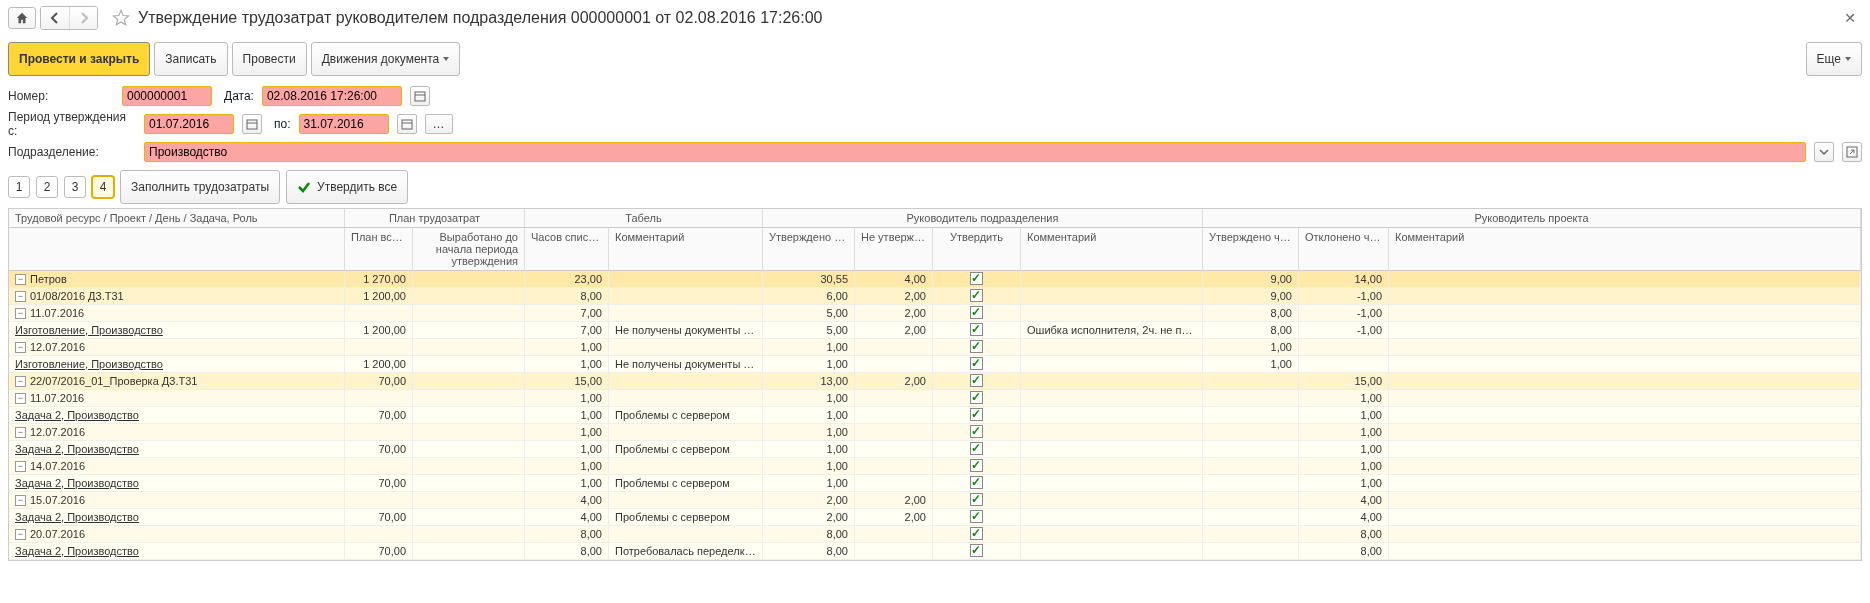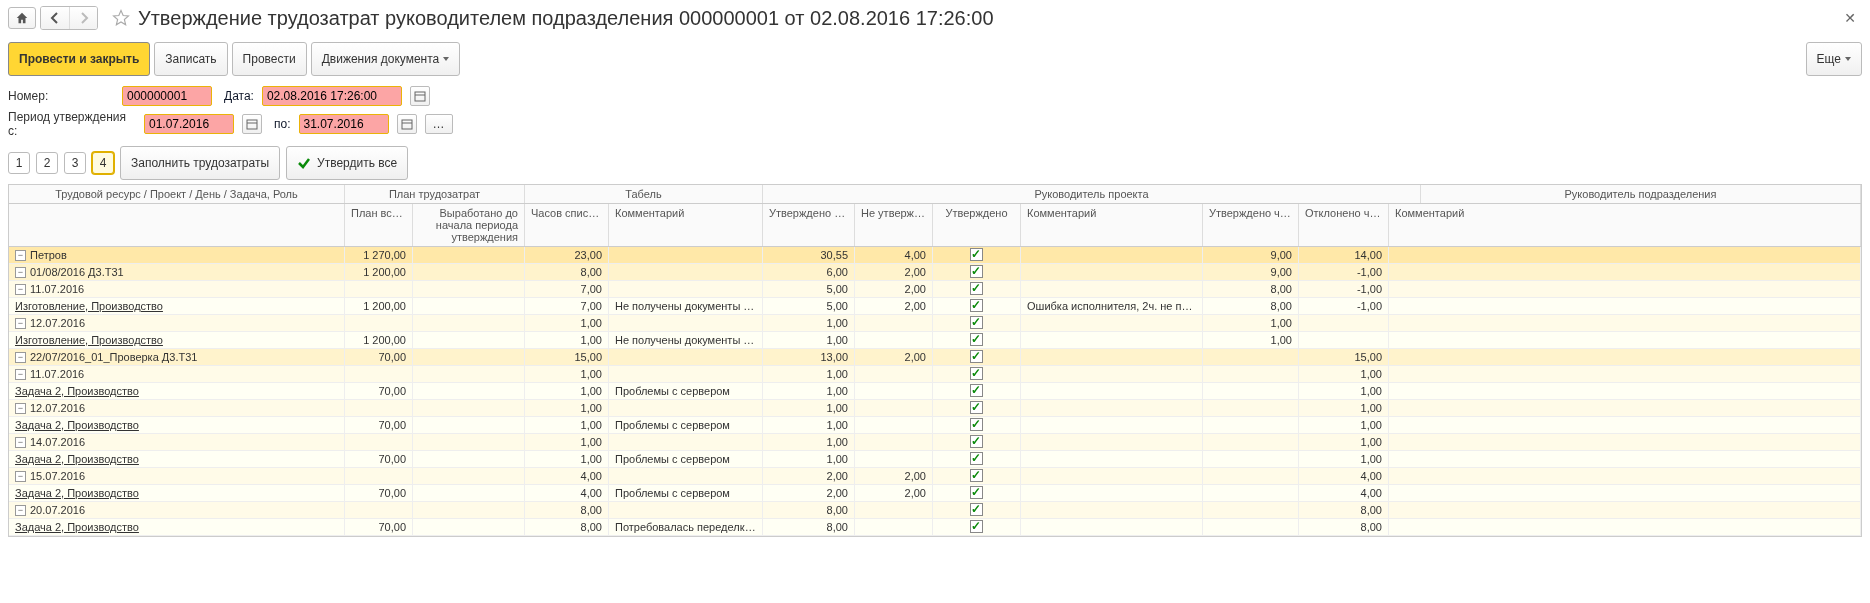--- a/index.html
+++ b/index.html
@@ -6,21 +6,21 @@
   html, body { margin: 0; padding: 0; font-family: Arial, sans-serif; font-size: 12px; color: #333; background: #fff; }
   .window { width: 1870px; }
 
   
   .titlebar { display: flex; align-items: center; padding: 6px 8px 10px 8px; }
   .nav-btn { display: inline-flex; align-items: center; justify-content: center; width: 28px; height: 22px; border: 1px solid #bbb; border-radius: 3px; background: linear-gradient(#fff,#f2f2f2); margin-right: 4px; cursor: pointer; }
   .nav-group { display: inline-flex; border: 1px solid #bbb; border-radius: 3px; overflow: hidden; margin-right: 8px; }
   .nav-group .nav-half { width: 28px; height: 22px; display: inline-flex; align-items: center; justify-content: center; background: linear-gradient(#fff,#f2f2f2); cursor: pointer; }
   .nav-group .nav-half + .nav-half { border-left: 1px solid #ddd; }
   .star { width: 22px; height: 22px; display: inline-flex; align-items: center; justify-content: center; margin: 0 6px 0 4px; color: #999; }
-  .title { font-size: 20px; font-weight: normal; color: #333; }
+  .title { font-size: 16px; font-weight: normal; color: #333; }
   .close-x { margin-left: auto; font-size: 14px; color: #666; cursor: pointer; padding: 0 6px; }
 
   
   .toolbar { display: flex; align-items: center; padding: 2px 8px 8px 8px; gap: 4px; }
   .btn { display: inline-flex; align-items: center; height: 22px; padding: 16px 10px; border: 1px solid #bbb; border-radius: 3px; background: linear-gradient(#fff,#f0f0f0); cursor: pointer; font-size: 12px; }
   .btn-primary { background: #ffd633; border-color: #888; font-weight: bold; }
   .dropdown-caret::after { content: ""; display: inline-block; margin-left: 4px; border-top: 4px solid #666; border-left: 3px solid transparent; border-right: 3px solid transparent; }
   .spacer { flex: 1; }
 
   
@@ -147,53 +147,68 @@
   <input class="text w90" value="31.07.2016" style="">
   <div class="icon-btn">
     <svg width="12" height="12" viewBox="0 0 12 12">
           <rect x="1" y="2" width="10" height="9" fill="none" stroke="#666"></rect>
           <line x1="1" y1="5" x2="11" y2="5" stroke="#666"></line>
         </svg>
   </div>
   <div class="icon-btn" style="width:28px">…</div>
 </div>
 
+<div class="field-row">
+  <div class="label" style="width:130px">Подразделение:</div>
+  <input class="text dept-input" value="Производство" style="">
+  <div class="icon-btn">
+    <svg width="10" height="10" viewBox="0 0 10 10">
+          <path d="M1 3 L5 7 L9 3" stroke="#666" fill="none" stroke-width="1.5"></path>
+        </svg>
+  </div>
+  <div class="icon-btn">
+    <svg width="12" height="12" viewBox="0 0 12 12">
+          <rect x="1" y="1" width="10" height="10" fill="none" stroke="#666"></rect>
+          <path d="M4 8 L8 4 M5 4 L8 4 L8 7" stroke="#666" fill="none"></path>
+        </svg>
+  </div>
+</div>
 
 <div class="sub-toolbar">
   <div class="tabbtn">1</div>
   <div class="tabbtn">2</div>
   <div class="tabbtn">3</div>
   <div class="tabbtn active">4</div>
   <div class="btn">Заполнить трудозатраты</div>
   <div class="btn">
     <svg width="14" height="14" viewBox="0 0 14 14" style="margin-right:6px">
           <path d="M2 7 L6 11 L12 3" stroke="#0a8a0a" stroke-width="2.5" fill="none"></path>
         </svg>
     <span>Утвердить все</span>
   </div>
 </div>
 
 <div class="grid">
   <div class="ghead">
     <div class="gh-row groups">
-      <div class="cell c-tree" style="text-align:center">Трудовой ресурс / Проект / День / Задача, Роль</div>
+      <div class="cell c-tree" style="text-align:left">Трудовой ресурс / Проект / День / Задача, Роль</div>
       <div class="cell group-plan">План трудозатрат</div>
       <div class="cell group-tab">Табель</div>
+      <div class="cell group-rp">Руководитель подразделения</div>
       <div class="cell group-pm">Руководитель проекта</div>
-      <div class="cell group-rp">Руководитель подразделения</div>
     </div>
     <div class="gh-row">
       <div class="cell c-tree"></div>
       <div class="cell c-plan1">План всего</div>
       <div class="cell c-plan2" style="white-space:normal;line-height:12px">Выработано до начала периода утверждения</div>
       <div class="cell c-tab1">Часов списано</div>
       <div class="cell c-tab2">Комментарий</div>
       <div class="cell c-rp1">Утверждено часов</div>
       <div class="cell c-rp2">Не утверждено</div>
-      <div class="cell c-rp3">Утверждено</div>
+      <div class="cell c-rp3">Утвердить</div>
       <div class="cell c-rp4">Комментарий</div>
       <div class="cell c-pm1">Утверждено часов</div>
       <div class="cell c-pm2">Отклонено часов</div>
       <div class="cell c-pm3">Комментарий</div>
     </div>
   </div>
   <div class="gbody" id="gbody">
         <div class="row lvl0">
           <div class="cell c-tree tree-cell ind0">
             <span class="toggler">−</span>

